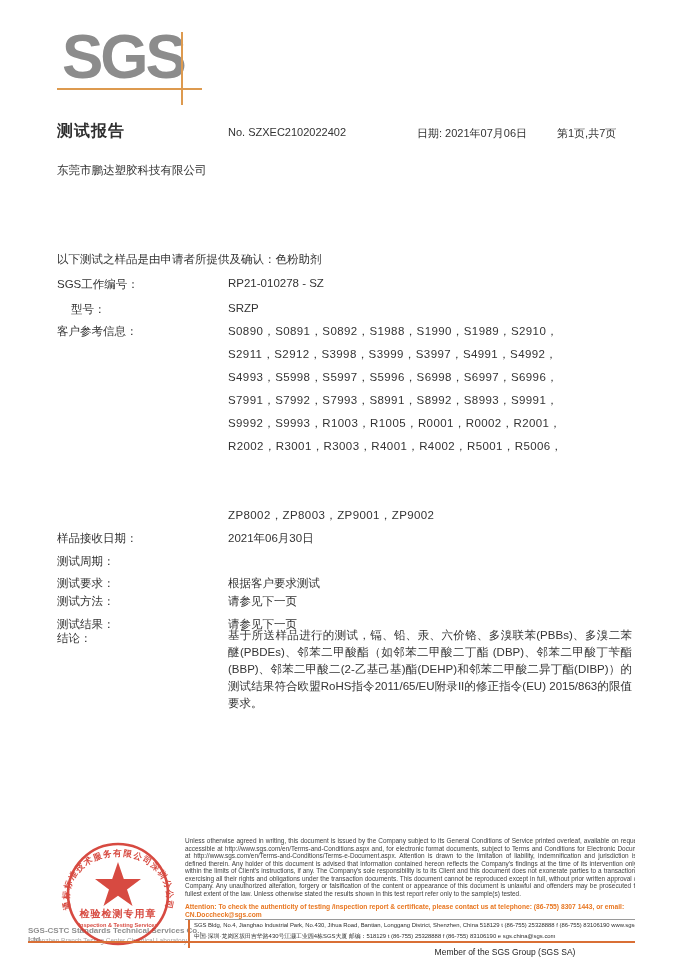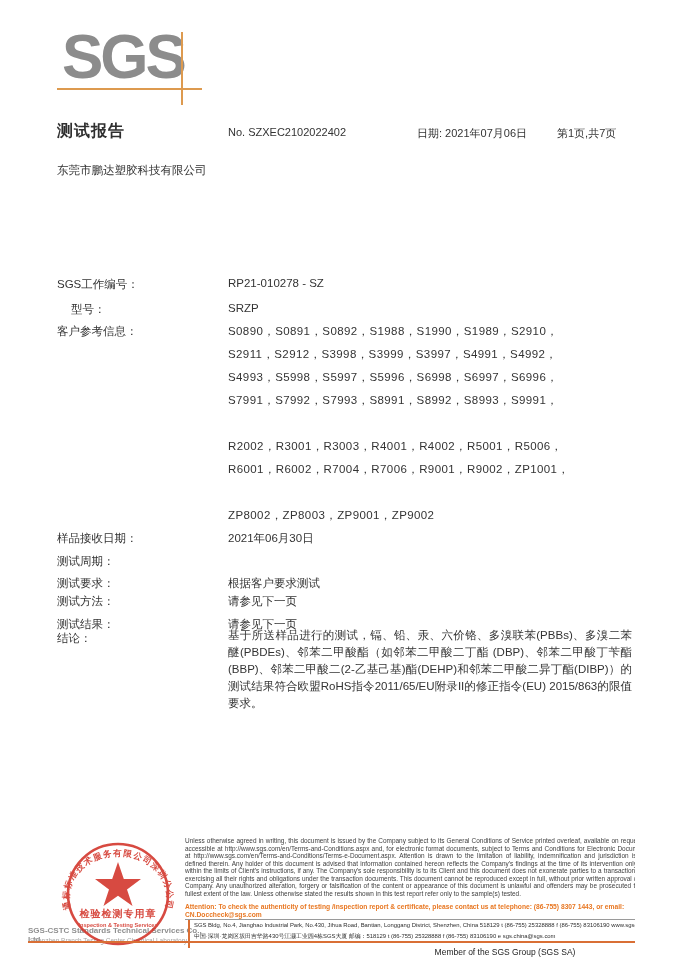--- a/index.html
+++ b/index.html
@@ -40,34 +40,35 @@
   <div class="abs crossline" style="left:57px;top:88px;width:145px;height:2px;"></div>
   <div class="abs crossline" style="left:181px;top:32px;width:2px;height:73px;"></div>
 
   <div class="abs title" style="left:57px;top:121px;">测试报告</div>
   <div class="abs hmeta" style="left:228px;top:126px;">No. SZXEC2102022402</div>
   <div class="abs hmeta" style="left:417px;top:126px;">日期: 2021年07月06日</div>
   <div class="abs hmeta" style="left:557px;top:126px;">第1页,共7页</div>
 
   <div class="abs addr" style="left:57px;top:163px;text-align:center;">东莞市鹏达塑胶科技有限公司</div>
 
+  <div class="abs lbl" style="left:57px;top:252px;">以下测试之样品是由申请者所提供及确认：色粉助剂</div>
 
   <div class="abs lbl" style="left:57px;top:277px;">SGS工作编号：</div>
   <div class="abs val" style="left:228px;top:277px;">RP21-010278 - SZ</div>
 
   <div class="abs lbl" style="left:71px;top:302px;">型号：</div>
   <div class="abs val" style="left:228px;top:302px;">SRZP</div>
 
   <div class="abs lbl" style="left:57px;top:324px;">客户参考信息：</div>
   <div class="abs refline" style="left:228px;top:324px;">S0890，S0891，S0892，S1988，S1990，S1989，S2910，</div>
   <div class="abs refline" style="left:228px;top:347px;">S2911，S2912，S3998，S3999，S3997，S4991，S4992，</div>
   <div class="abs refline" style="left:228px;top:370px;">S4993，S5998，S5997，S5996，S6998，S6997，S6996，</div>
   <div class="abs refline" style="left:228px;top:393px;">S7991，S7992，S7993，S8991，S8992，S8993，S9991，</div>
+  <div class="abs refline" style="left:228px;top:416px;">S9992，S9993，R1003，R1005，R0001，R0002，R2001，</div>
   <div class="abs refline" style="left:228px;top:439px;">R2002，R3001，R3003，R4001，R4002，R5001，R5006，</div>
-  <div class="abs refline" style="left:228px;top:462px;">R6001，R6002，R7004，R7006，R9001，R9002，ZP1001，</div>
   <div class="abs refline" style="left:228px;top:508px;">ZP8002，ZP8003，ZP9001，ZP9002</div>
 
   <div class="abs lbl" style="left:57px;top:531px;">样品接收日期：</div>
   <div class="abs val" style="left:228px;top:531px;">2021年06月30日</div>
 
   <div class="abs lbl" style="left:57px;top:554px;">测试周期：</div>
 
   <div class="abs lbl" style="left:57px;top:576px;">测试要求：</div>
   <div class="abs val" style="left:228px;top:576px;">根据客户要求测试</div>
 

